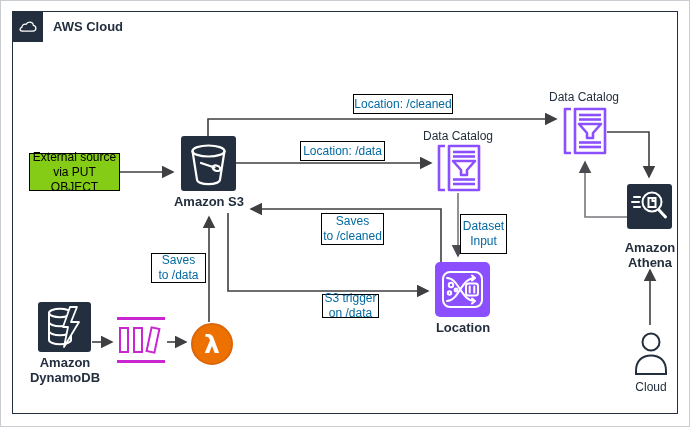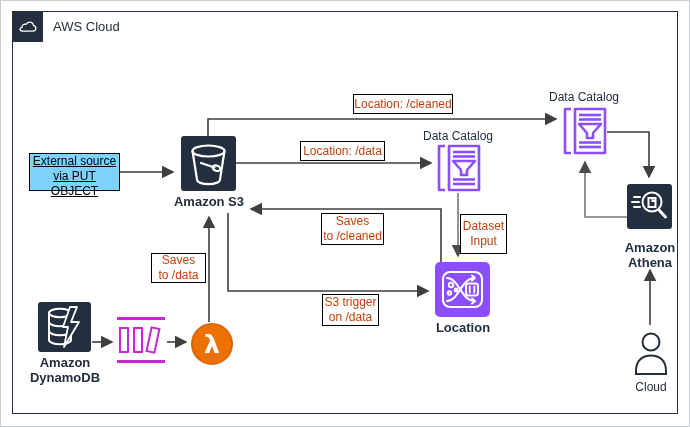--- a/index.html
+++ b/index.html
@@ -10,40 +10,40 @@
   }
   .cloud-box{
     position:absolute;left:11px;top:10px;width:666px;height:403px;
     border:1.5px solid #232F3E;box-sizing:border-box;background:transparent;
   }
   .cloud-badge{
     position:absolute;left:0;top:0;width:30px;height:30px;background:#232F3E;
     display:flex;align-items:center;justify-content:center;
   }
   .cloud-title{
-    position:absolute;left:40px;top:7px;font-size:13px;font-weight:400;color:#232F3E;white-space:nowrap;
+    position:absolute;left:40px;top:7px;font-size:13px;font-weight:700;color:#232F3E;white-space:nowrap;
   }
   .node-icon{position:absolute;box-sizing:border-box;}
   .dark-square{background:#232F3E;border-radius:3px;display:flex;align-items:center;justify-content:center;}
   .purple-square{background:#8C4FFF;border-radius:5px;display:flex;align-items:center;justify-content:center;}
   .icon-label{
     position:absolute;text-align:center;font-size:13px;font-weight:bold;color:#232F3E;line-height:1.15;white-space:nowrap;
   }
   .small-label{
     position:absolute;text-align:center;font-size:12px;font-weight:400;color:#232F3E;white-space:nowrap;
   }
   .edge-box{
     position:absolute;background:#ffffff;border:1px solid #000000;box-sizing:border-box;
     display:flex;flex-direction:column;align-items:center;justify-content:center;
-    font-size:12px;color:#c2410c;line-height:1.22;text-align:center;z-index:3;
+    font-size:12px;color:#0369a1;line-height:1.22;text-align:center;z-index:3;
   }
   .plain-box{
-    position:absolute;background:#7dd3fc;border:1px solid #000000;box-sizing:border-box;
-    display:flex;flex-direction:column;align-items:center;justify-content:flex-start;
-    font-size:12px;color:#000000;line-height:1.25;text-align:center;z-index:3;text-decoration:underline;
+    position:absolute;background:#84cc16;border:1px solid #000000;box-sizing:border-box;
+    display:flex;flex-direction:column;align-items:center;justify-content:center;
+    font-size:12px;color:#000000;line-height:1.25;text-align:center;z-index:3;
   }
   .lambda-circle{
     position:absolute;border-radius:50%;background:#ED7100;border:2px solid #DB660A;
     display:flex;align-items:center;justify-content:center;
     color:#ffffff;font-weight:bold;font-size:25px;font-family:"DejaVu Sans",sans-serif;
   }
   .streams{position:absolute;}
   .streams .bar{position:absolute;left:0;width:48px;height:3px;background:#C925D1;}
   .streams .card{position:absolute;top:10px;width:10px;height:26px;border:2.5px solid #C925D1;background:#fff;box-sizing:border-box;}
   svg.connectors{position:absolute;left:0;top:0;z-index:2;}
@@ -127,21 +127,21 @@
   <div class="edge-box" style="left:459px;top:213px;width:47px;height:40px;">
     <span>Dataset</span>
     <span>Input</span>
   </div>
 
   <div class="edge-box" style="left:320px;top:212px;width:63px;height:32px;">
     <span>Saves</span>
     <span>to /cleaned</span>
   </div>
 
-  <div class="edge-box" style="left:321px;top:293px;width:57px;height:32px;">
+  <div class="edge-box" style="left:321px;top:293px;width:57px;height:24px;">
     <span>S3 trigger</span>
     <span>on /data</span>
   </div>
 
   <div class="edge-box" style="left:150px;top:252px;width:55px;height:30px;">
     <span>Saves</span>
     <span>to /data</span>
   </div>
 
   <div class="node-icon purple-square z4" style="left:434px;top:261px;width:55px;height:55px;">

